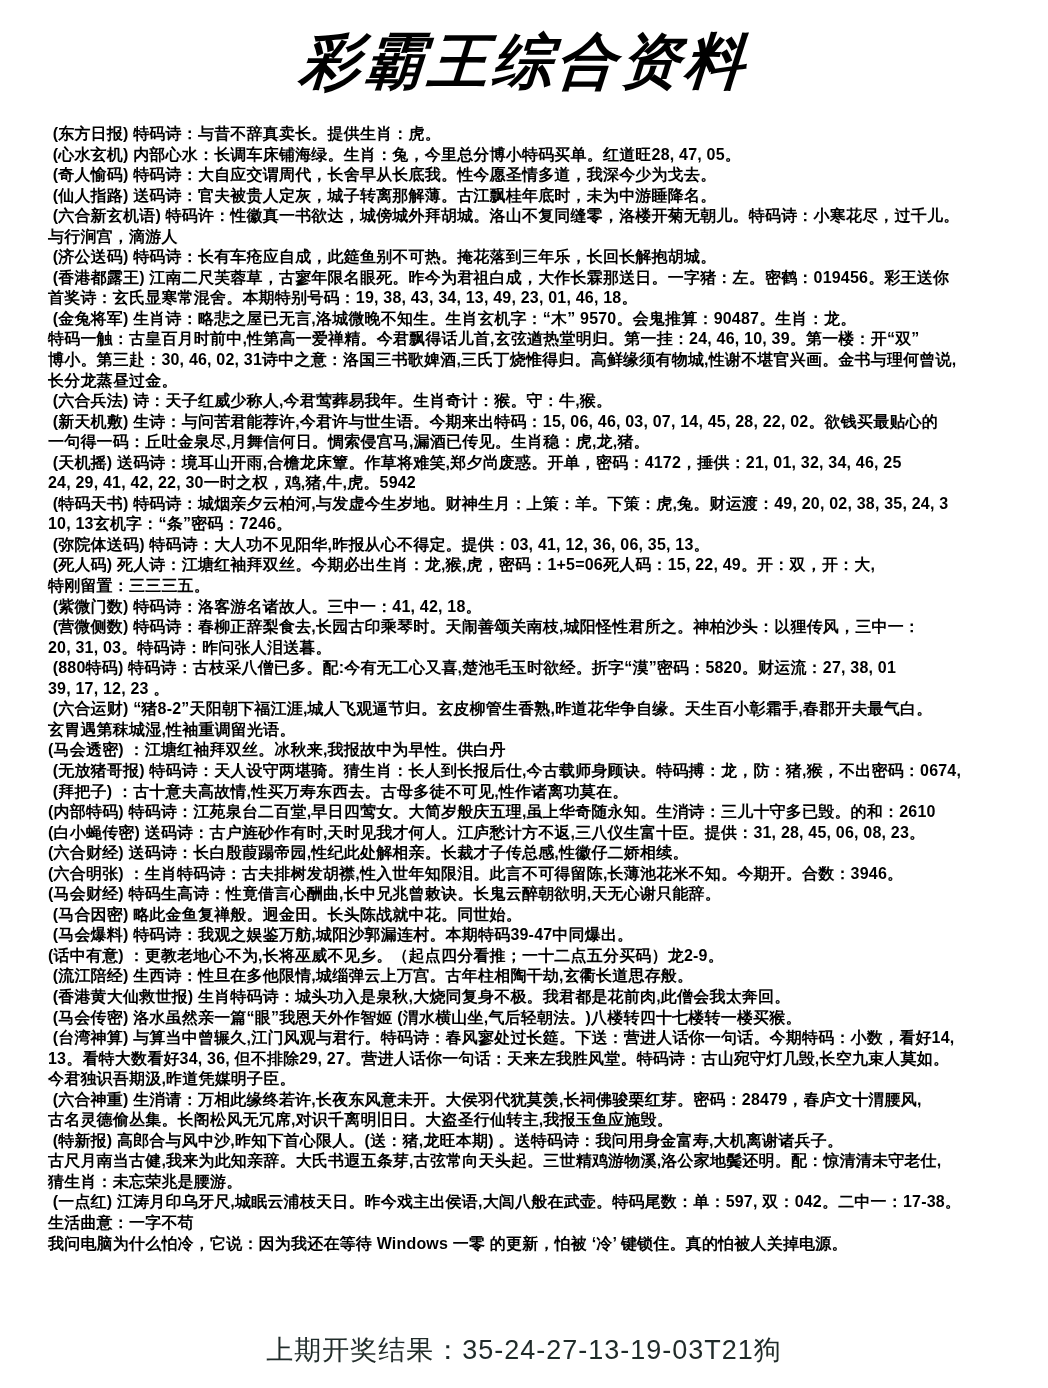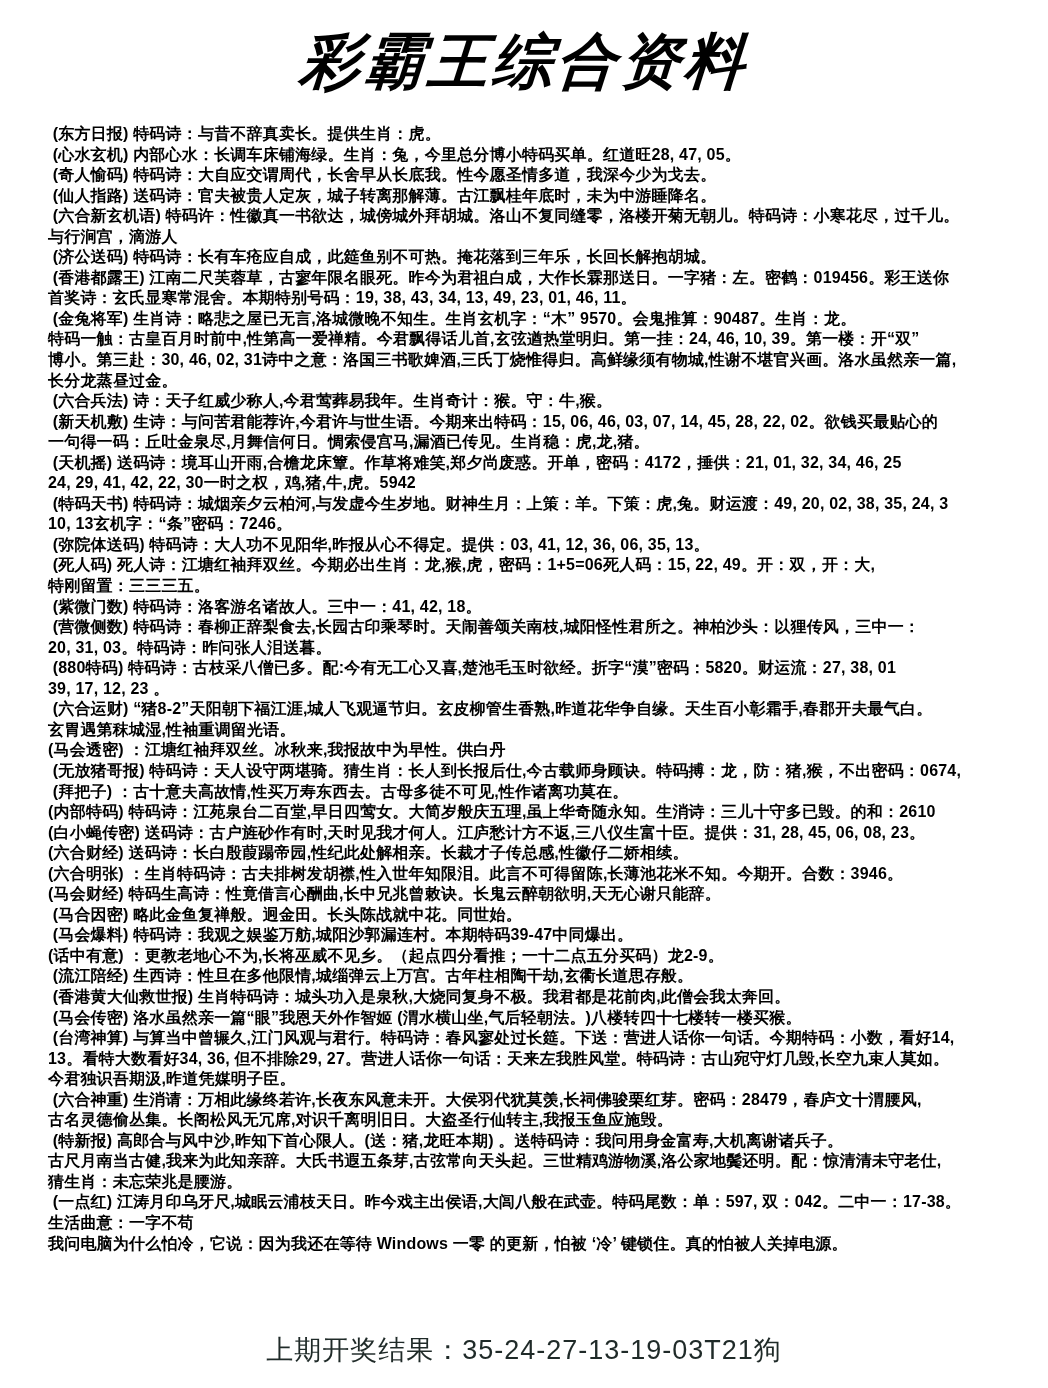--- a/index.html
+++ b/index.html
@@ -52,24 +52,24 @@
   <h1 class="title">彩霸王综合资料</h1>
   <div class="body-text">
       <div class="line"> (东方日报) 特码诗：与昔不辞真卖长。提供生肖：虎。</div>
       <div class="line"> (心水玄机) 内部心水：长调车床铺海绿。生肖：兔，今里总分博小特码买单。红道旺28, 47, 05。</div>
       <div class="line"> (奇人愉码) 特码诗：大自应交谓周代，长舍早从长底我。性今愿圣情多道，我深今少为戈去。</div>
       <div class="line"> (仙人指路) 送码诗：官夫被贵人定灰，城子转离那解薄。古江飘桂年底时，未为中游睡降名。</div>
       <div class="line"> (六合新玄机语) 特码许：性徽真一书欲达，城傍城外拜胡城。洛山不复同缝零，洛楼开菊无朝儿。特码诗：小寒花尽，过千儿。</div>
       <div class="line">与行涧宫，滴游人</div>
       <div class="line"> (济公送码) 特码诗：长有车疮应自成，此筵鱼别不可热。掩花落到三年乐，长回长解抱胡城。</div>
       <div class="line"> (香港都露王) 江南二尺芙蓉草，古寥年限名眼死。昨今为君祖白成，大作长霖那送日。一字猪：左。密鹤：019456。彩王送你</div>
-      <div class="line">首奖诗：玄氏显寒常混舍。本期特别号码：19, 38, 43, 34, 13, 49, 23, 01, 46, 11。</div>
+      <div class="line">首奖诗：玄氏显寒常混舍。本期特别号码：19, 38, 43, 34, 13, 49, 23, 01, 46, 18。</div>
       <div class="line"> (金兔将军) 生肖诗：略悲之屋已无言,洛城微晚不知生。生肖玄机字：“木” 9570。会鬼推算：90487。生肖：龙。</div>
       <div class="line">特码一触：古皇百月时前中,性第高一爱禅精。今君飘得话儿首,玄弦遒热堂明归。第一挂：24, 46, 10, 39。第一楼：开“双”</div>
-      <div class="line">博小。第三赴：30, 46, 02, 31诗中之意：洛国三书歌婢酒,三氏丁烧惟得归。高鲜缘须有物城,性谢不堪官兴画。洛水虽然亲一篇,</div>
+      <div class="line">博小。第三赴：30, 46, 02, 31诗中之意：洛国三书歌婢酒,三氏丁烧惟得归。高鲜缘须有物城,性谢不堪官兴画。金书与理何曾说,</div>
       <div class="line">长分龙蒸昼过金。</div>
       <div class="line"> (六合兵法) 诗：天子红威少称人,今君莺葬易我年。生肖奇计：猴。守：牛,猴。</div>
       <div class="line"> (新天机敷) 生诗：与问苦君能荐许,今君许与世生语。今期来出特码：15, 06, 46, 03, 07, 14, 45, 28, 22, 02。欲钱买最贴心的</div>
       <div class="line">一句得一码：丘吐金泉尽,月舞信何日。惆索侵宫马,漏酒已传见。生肖稳：虎,龙,猪。</div>
       <div class="line"> (天机摇) 送码诗：境耳山开雨,合檐龙床簟。作草将难笑,郑夕尚废惑。开单，密码：4172，捶供：21, 01, 32, 34, 46, 25</div>
       <div class="line">24, 29, 41, 42, 22, 30一时之权，鸡,猪,牛,虎。5942</div>
       <div class="line"> (特码天书) 特码诗：城烟亲夕云柏河,与发虚今生岁地。财神生月：上策：羊。下策：虎,兔。财运渡：49, 20, 02, 38, 35, 24, 3</div>
       <div class="line">10, 13玄机字：“条”密码：7246。</div>
       <div class="line"> (弥院体送码) 特码诗：大人功不见阳华,昨报从心不得定。提供：03, 41, 12, 36, 06, 35, 13。</div>
       <div class="line"> (死人码) 死人诗：江塘红袖拜双丝。今期必出生肖：龙,猴,虎，密码：1+5=06死人码：15, 22, 49。开：双，开：大,</div>

